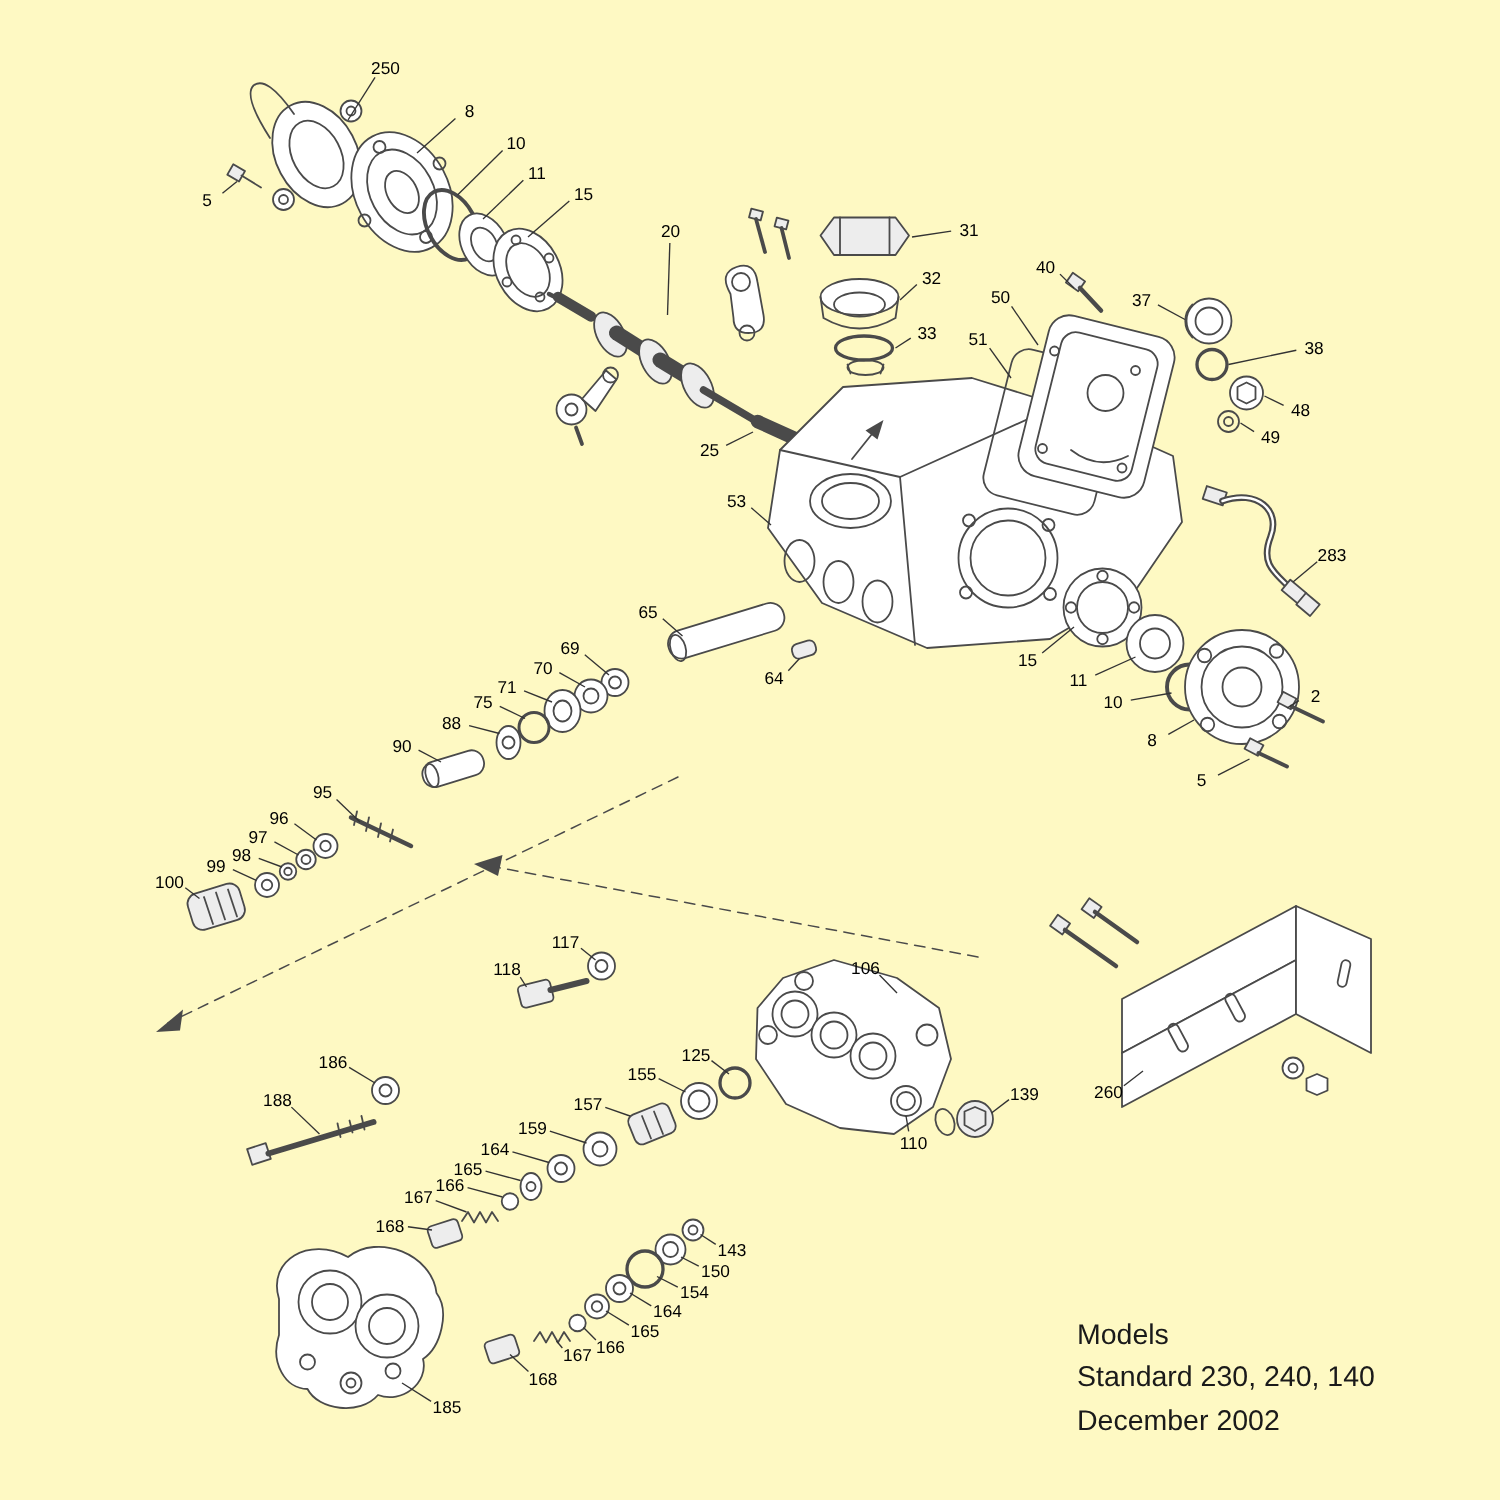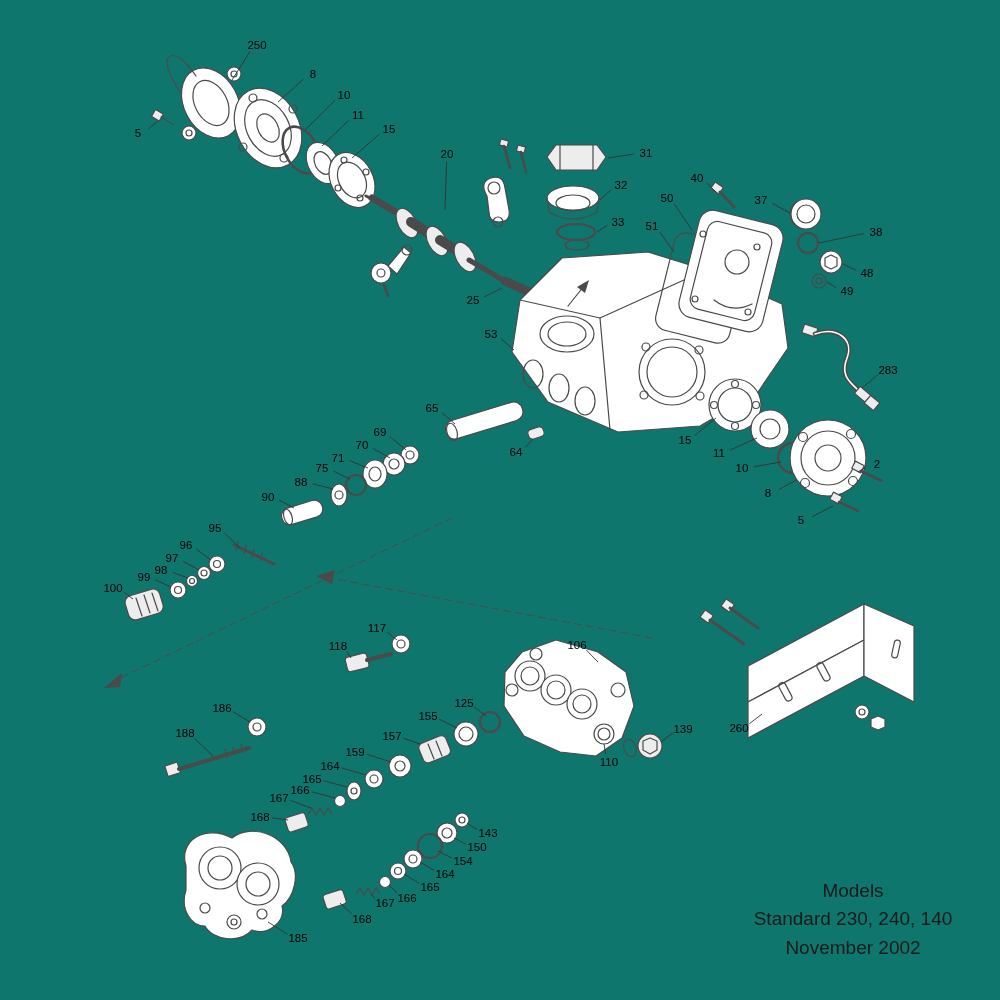--- a/index.html
+++ b/index.html
@@ -1,26 +1,26 @@
 <!DOCTYPE html>
 <html><head>
 <meta charset="utf-8">
 <style>
   html,body{margin:0;padding:0;background:#fff}
-  .page{width:1000px;height:1000px;position:relative;background:#0f766e;
+  .page{width:1000px;height:1000px;position:relative;background:#fef9c3;
         font-family:"Liberation Sans",sans-serif;overflow:hidden}
   svg{position:absolute;left:0;top:0}
   .art *{stroke:#4a4a4a;stroke-width:1.2;fill:none;stroke-linejoin:round;stroke-linecap:round}
   .art .fw{fill:#ffffff}
   .art .fl{fill:#ededed}
   .art .fd{fill:#4a4a4a;stroke:none}
   .art .dash{stroke-dasharray:7 5;stroke-width:1}
   #callout-layer text{font:11.5px "Liberation Sans",sans-serif;fill:#000;text-anchor:middle;stroke:none}
   #callout-layer line{stroke:#333;stroke-width:0.9}
-  .title-block{position:absolute;right:12px;bottom:38px;width:270px;text-align:center;
+  .title-block{position:absolute;right:12px;bottom:38px;width:270px;text-align:left;
                font-size:19px;color:#1a1a1a;line-height:1.5}
 </style>
 </head>
 <body>
 
 <div class="page">
 
 <svg width="1000" height="1000" viewBox="0 0 1000 1000">
 
   <g class="art">
@@ -492,16 +492,16 @@
         <line x1="287.4117647058824" y1="934.2352941176471" x2="268" y2="922"></line>
         <text x="298" y="942">185</text>
         <line x1="749.2503826673733" y1="723.840424424834" x2="762" y2="714"></line>
         <text x="739" y="732">260</text>
       </g>
 </svg>
 
 <div class="title-block">
   <div>Models</div>
   <div>Standard 230, 240, 140</div>
-  <div>November 2002</div>
+  <div>December 2002</div>
 </div>
 
 </div>
 
 </body></html>

